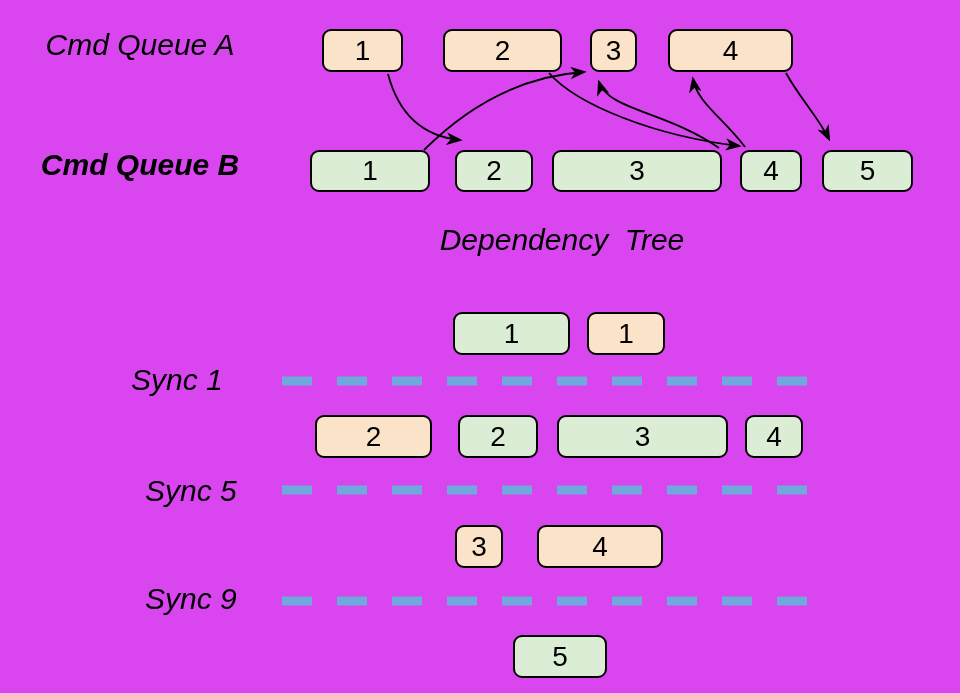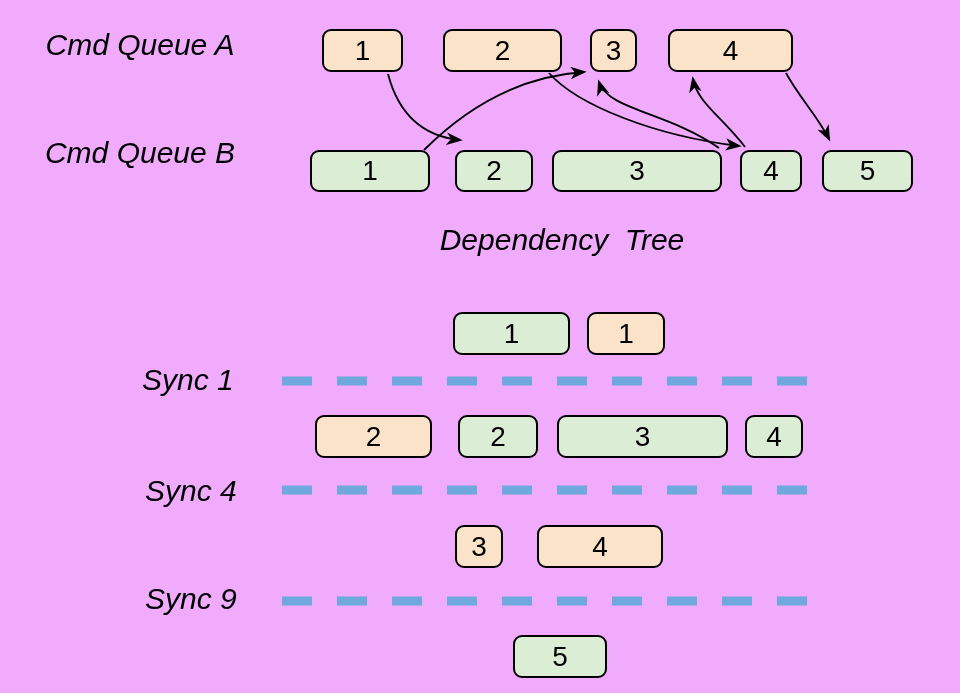--- a/index.html
+++ b/index.html
@@ -1,20 +1,20 @@
 <!DOCTYPE html>
 <html><head>
 <meta charset="utf-8">
 <style>
   html, body { margin: 0; padding: 0; background: #ffffff; }
   .canvas {
     position: relative;
     width: 960px;
     height: 693px;
-    background: #f0abfc;
+    background: #d946ef;
     overflow: hidden;
     font-family: "Liberation Sans", sans-serif;
   }
   .ilabel {
     position: absolute;
     font-style: italic;
     font-size: 30px;
     color: #000000;
     display: flex;
     align-items: center;
@@ -38,21 +38,21 @@
     position: absolute;
     left: 0; top: 0;
     pointer-events: none;
   }
 </style>
 </head>
 <body>
 
 <div class="canvas">
   <div class="ilabel center-text" style="left:40px; top:23px; width:200px; height:43px;">Cmd Queue A</div>
-  <div class="ilabel center-text" style="left:40px; top:132px; width:200px; height:42px;">Cmd Queue B</div>
+  <div class="ilabel center-text" style="left:40px; top:144px; width:200px; height:42px;font-weight:bold;">Cmd Queue B</div>
   <div class="ilabel center-text" style="left:412px; top:225px; width:300px; height:30px;">Dependency  Tree</div>
 
   <div id="boxes-layer">
       <div class="box" style="left: 322px; top: 29px; width: 81px; height: 43px; background: rgb(251, 227, 202); border-color: rgb(0, 0, 0);">1</div>
       <div class="box" style="left: 443px; top: 29px; width: 119px; height: 43px; background: rgb(251, 227, 202); border-color: rgb(0, 0, 0);">2</div>
       <div class="box" style="left: 590px; top: 29px; width: 47px; height: 43px; background: rgb(251, 227, 202); border-color: rgb(0, 0, 0);">3</div>
       <div class="box" style="left: 668px; top: 29px; width: 125px; height: 43px; background: rgb(251, 227, 202); border-color: rgb(0, 0, 0);">4</div>
       <div class="box" style="left: 310px; top: 150px; width: 120px; height: 42px; background: rgb(220, 237, 213); border-color: rgb(0, 0, 0);">1</div>
       <div class="box" style="left: 455px; top: 150px; width: 78px; height: 42px; background: rgb(220, 237, 213); border-color: rgb(0, 0, 0);">2</div>
       <div class="box" style="left: 552px; top: 150px; width: 170px; height: 42px; background: rgb(220, 237, 213); border-color: rgb(0, 0, 0);">3</div>
@@ -62,22 +62,22 @@
       <div class="box" style="left: 587px; top: 312px; width: 78px; height: 43px; background: rgb(251, 227, 202); border-color: rgb(0, 0, 0);">1</div>
       <div class="box" style="left: 315px; top: 415px; width: 117px; height: 43px; background: rgb(251, 227, 202); border-color: rgb(0, 0, 0);">2</div>
       <div class="box" style="left: 458px; top: 415px; width: 80px; height: 43px; background: rgb(220, 237, 213); border-color: rgb(0, 0, 0);">2</div>
       <div class="box" style="left: 557px; top: 415px; width: 171px; height: 43px; background: rgb(220, 237, 213); border-color: rgb(0, 0, 0);">3</div>
       <div class="box" style="left: 745px; top: 415px; width: 58px; height: 43px; background: rgb(220, 237, 213); border-color: rgb(0, 0, 0);">4</div>
       <div class="box" style="left: 455px; top: 525px; width: 48px; height: 43px; background: rgb(251, 227, 202); border-color: rgb(0, 0, 0);">3</div>
       <div class="box" style="left: 537px; top: 525px; width: 126px; height: 43px; background: rgb(251, 227, 202); border-color: rgb(0, 0, 0);">4</div>
       <div class="box" style="left: 513px; top: 635px; width: 94px; height: 43px; background: rgb(220, 237, 213); border-color: rgb(0, 0, 0);">5</div>
     </div>
   <div id="sync-labels-layer">
-      <div class="ilabel" style="left: 142px; top: 364px; width: 130px; height: 32px;">Sync 1</div>
-      <div class="ilabel" style="left: 145px; top: 475px; width: 130px; height: 32px;">Sync 4</div>
+      <div class="ilabel" style="left: 131px; top: 364px; width: 130px; height: 32px;">Sync 1</div>
+      <div class="ilabel" style="left: 145px; top: 475px; width: 130px; height: 32px;">Sync 5</div>
       <div class="ilabel" style="left: 145px; top: 583px; width: 130px; height: 32px;">Sync 9</div>
     </div>
 
   <svg id="overlay" width="960" height="693" viewBox="0 0 960 693" xmlns="http://www.w3.org/2000/svg">
       <defs>
         <marker id="arrowhead" markerWidth="9" markerHeight="7" refX="7.5" refY="3.5" orient="auto" markerUnits="strokeWidth">
           <path d="M0,0 L9,3.5 L0,7 L2.5,3.5 Z" fill="#000000"></path>
         </marker>
       </defs>
       <path d="M 388 74 C 398 112 420 136 460 140" fill="none" stroke="#000000" stroke-width="1.8" marker-end="url(#arrowhead)"></path>

